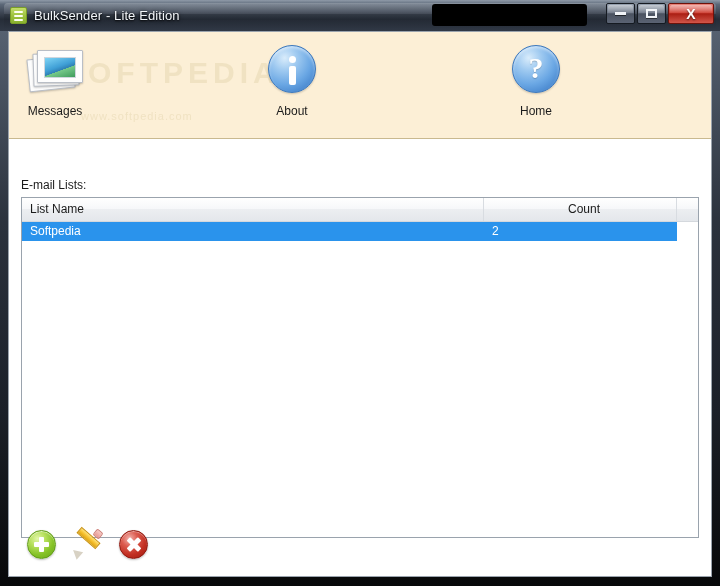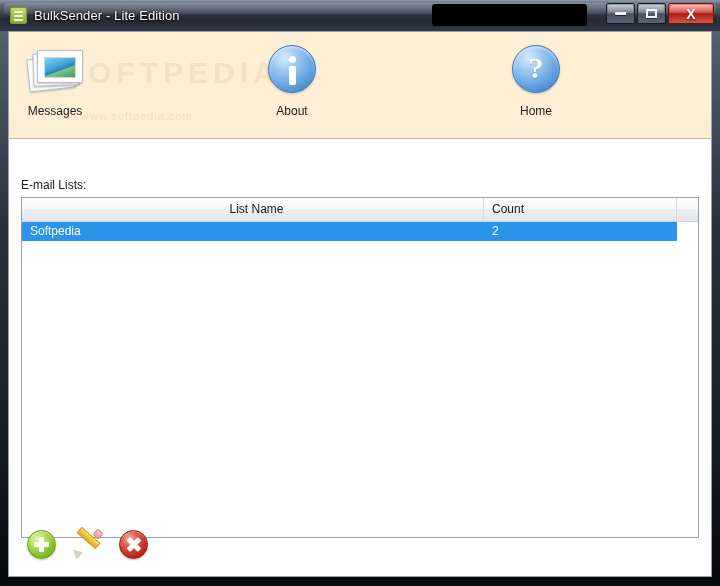--- a/index.html
+++ b/index.html
@@ -251,22 +251,22 @@
   .lv-head{
     display:flex;height:23px;
     background:linear-gradient(180deg,#ffffff 0%,#f6f7f9 48%,#eceef1 50%,#e4e7eb 100%);
     border-bottom:1px solid #d4d8dd;
   }
   .lv-th{
     font-size:12px;color:#1b1b1b;line-height:23px;padding-left:8px;box-sizing:border-box;
     border-right:1px solid #d8dce1;font-family:"Liberation Sans",sans-serif;
     overflow:hidden;white-space:nowrap;
   }
-  .lv-th.c0{width:462px;text-align:center;}
-  .lv-th.c1{width:193px;}
+  .lv-th.c0{width:462px;}
+  .lv-th.c1{width:193px;text-align:center;}
   .lv-th.c2{flex:1 1 auto;border-right:none;}
   .lv-body{position:relative;}
   .lv-row{display:flex;height:19px;}
   .lv-row.sel{background:#2a93ec;}
   .lv-td{
     font-size:12px;line-height:19px;padding-left:8px;box-sizing:border-box;
     font-family:"Liberation Sans",sans-serif;overflow:hidden;white-space:nowrap;
   }
   .lv-row.sel .lv-td{color:#ffffff;}
   .lv-td.c0{width:462px;}

